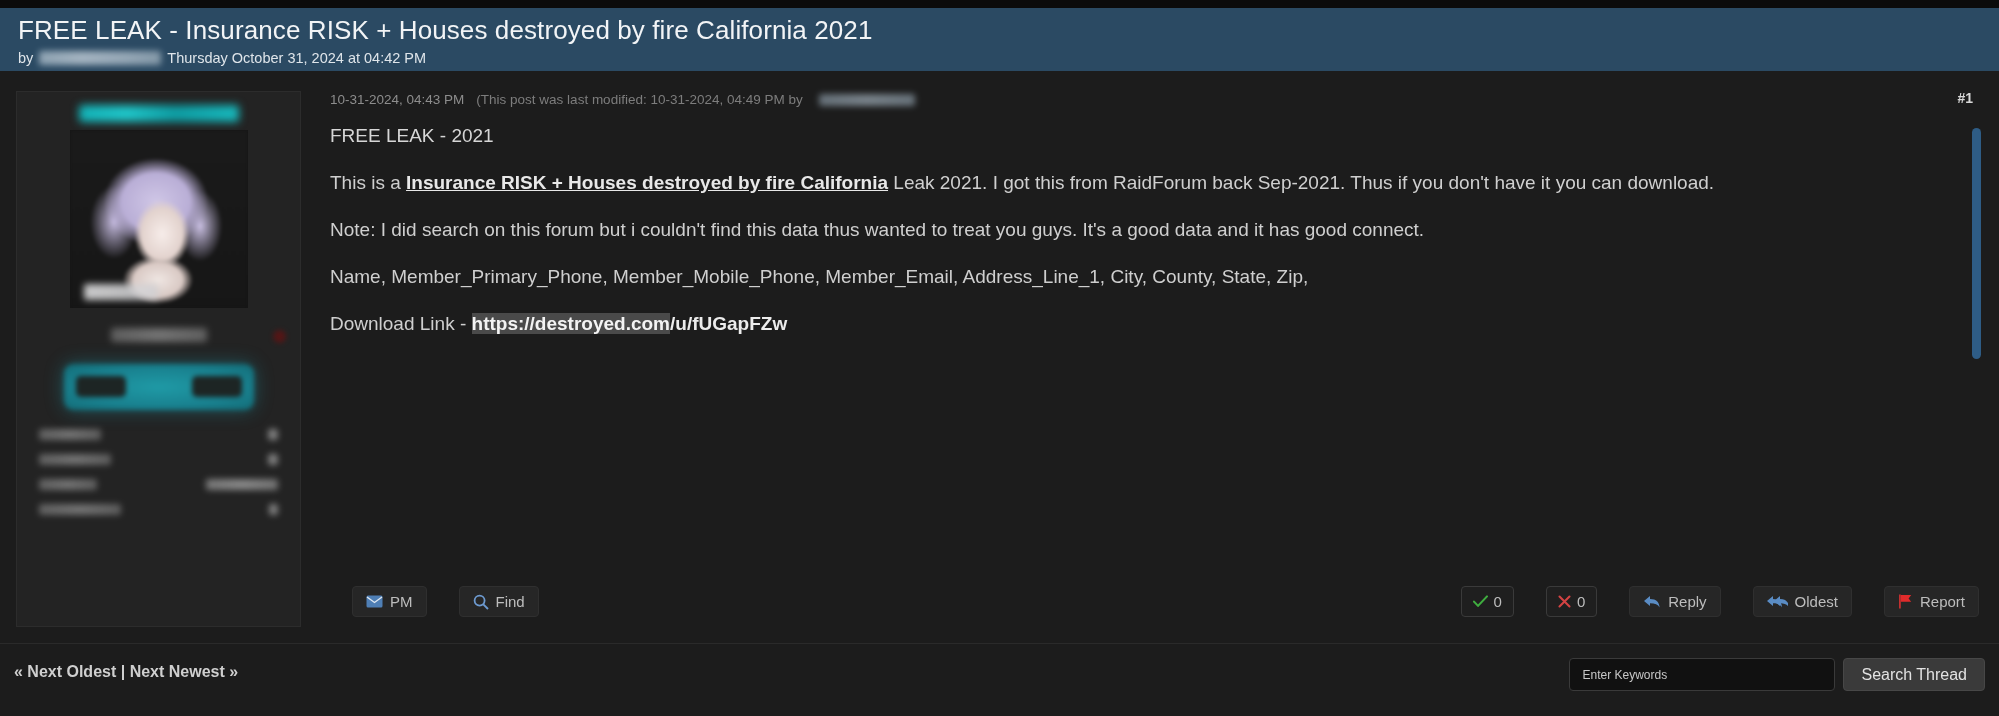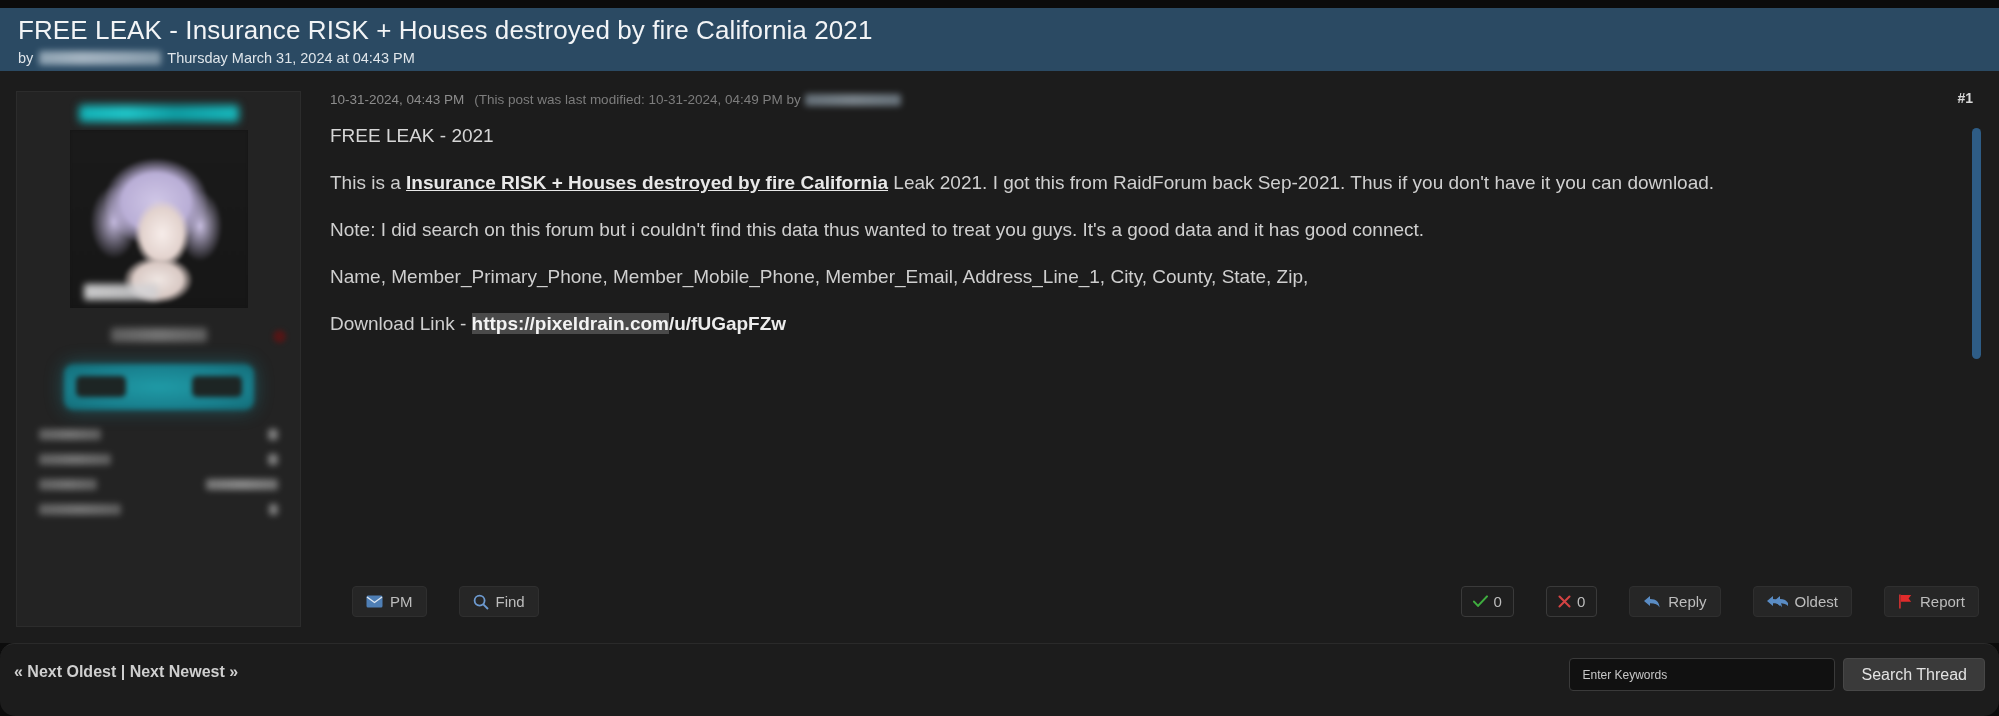--- a/index.html
+++ b/index.html
@@ -198,22 +198,23 @@
     height: 572px;
   }
   .post-meta {
     position: absolute;
     left: 12px; top: 21px;
     font-size: 13.5px;
     color: #8d8d8d;
     display: flex;
     align-items: center;
     white-space: nowrap;
-  }
-  .post-meta .edit-note { color: #7d7d7d; margin-left: 10px; }
+    gap: 12px;
+  }
+  .post-meta .edit-note { color: #7d7d7d; }
   .blur-name.bn-meta {
     width: 96px; height: 12px;
     margin-left: 4px;
     background: linear-gradient(90deg,#7e8c97,#97a4ae,#808e99);
     opacity: .75;
   }
   .post-number {
     position: absolute;
     right: 26px; top: 19px;
     font-size: 14px;
@@ -300,21 +301,20 @@
   .ico svg { display: block; }
 
   
   .footer {
     position: absolute;
     left: 0; top: 643px;
     width: 1999px;
     height: 73px;
     background: #1c1c1c;
     border-top: 1px solid #2a2a2a;
-    border-radius: 15px;
   }
   .nav-links {
     position: absolute;
     left: 14px; top: 19px;
     font-size: 16px;
     font-weight: bold;
     color: #cfcfcf;
     cursor: pointer;
   }
   .search-wrap {
@@ -355,21 +355,21 @@
 
 <div class="page">
 
   <div class="edge-top"></div>
 
   <div class="thread-header">
     <div class="thread-title">FREE LEAK - Insurance RISK + Houses destroyed by fire California 2021</div>
     <div class="thread-byline">
       <span>by</span>
       <span class="blur-name bn-header"></span>
-      <span>Thursday March 31, 2024 at 04:43 PM</span>
+      <span>Thursday October 31, 2024 at 04:42 PM</span>
     </div>
   </div>
 
   <div class="body-area">
 
     <div class="user-card">
       <div class="user-name-wrap">
         <div class="blur-username"></div>
       </div>
 
@@ -412,21 +412,21 @@
         <span class="blur-name bn-meta"></span>
       </div>
 
       <div class="post-number">#1</div>
 
       <div class="post-body">
         <p class="p-title">FREE LEAK - 2021</p>
         <p><span>This is a </span><span class="bold-link">Insurance RISK + Houses destroyed by fire California</span><span> Leak 2021. I got this from RaidForum back Sep-2021. Thus if you don't have it you can download.</span></p>
         <p>Note: I did search on this forum but i couldn't find this data thus wanted to treat you guys. It's a good data and it has good connect.</p>
         <p>Name, Member_Primary_Phone, Member_Mobile_Phone, Member_Email, Address_Line_1, City, County, State, Zip,</p>
-        <p><span>Download Link - </span><span class="dl-url"><span class="sel">https://pixeldrain.com</span><span>/u/fUGapFZw</span></span></p>
+        <p><span>Download Link - </span><span class="dl-url"><span class="sel">https://destroyed.com</span><span>/u/fUGapFZw</span></span></p>
       </div>
 
       <div class="scrollbar-track">
         <div class="scrollbar-thumb"></div>
       </div>
 
       <div class="post-actions-left">
         <div class="pbtn">
           <span class="ico">
             <svg width="17" height="13" viewBox="0 0 17 13">

